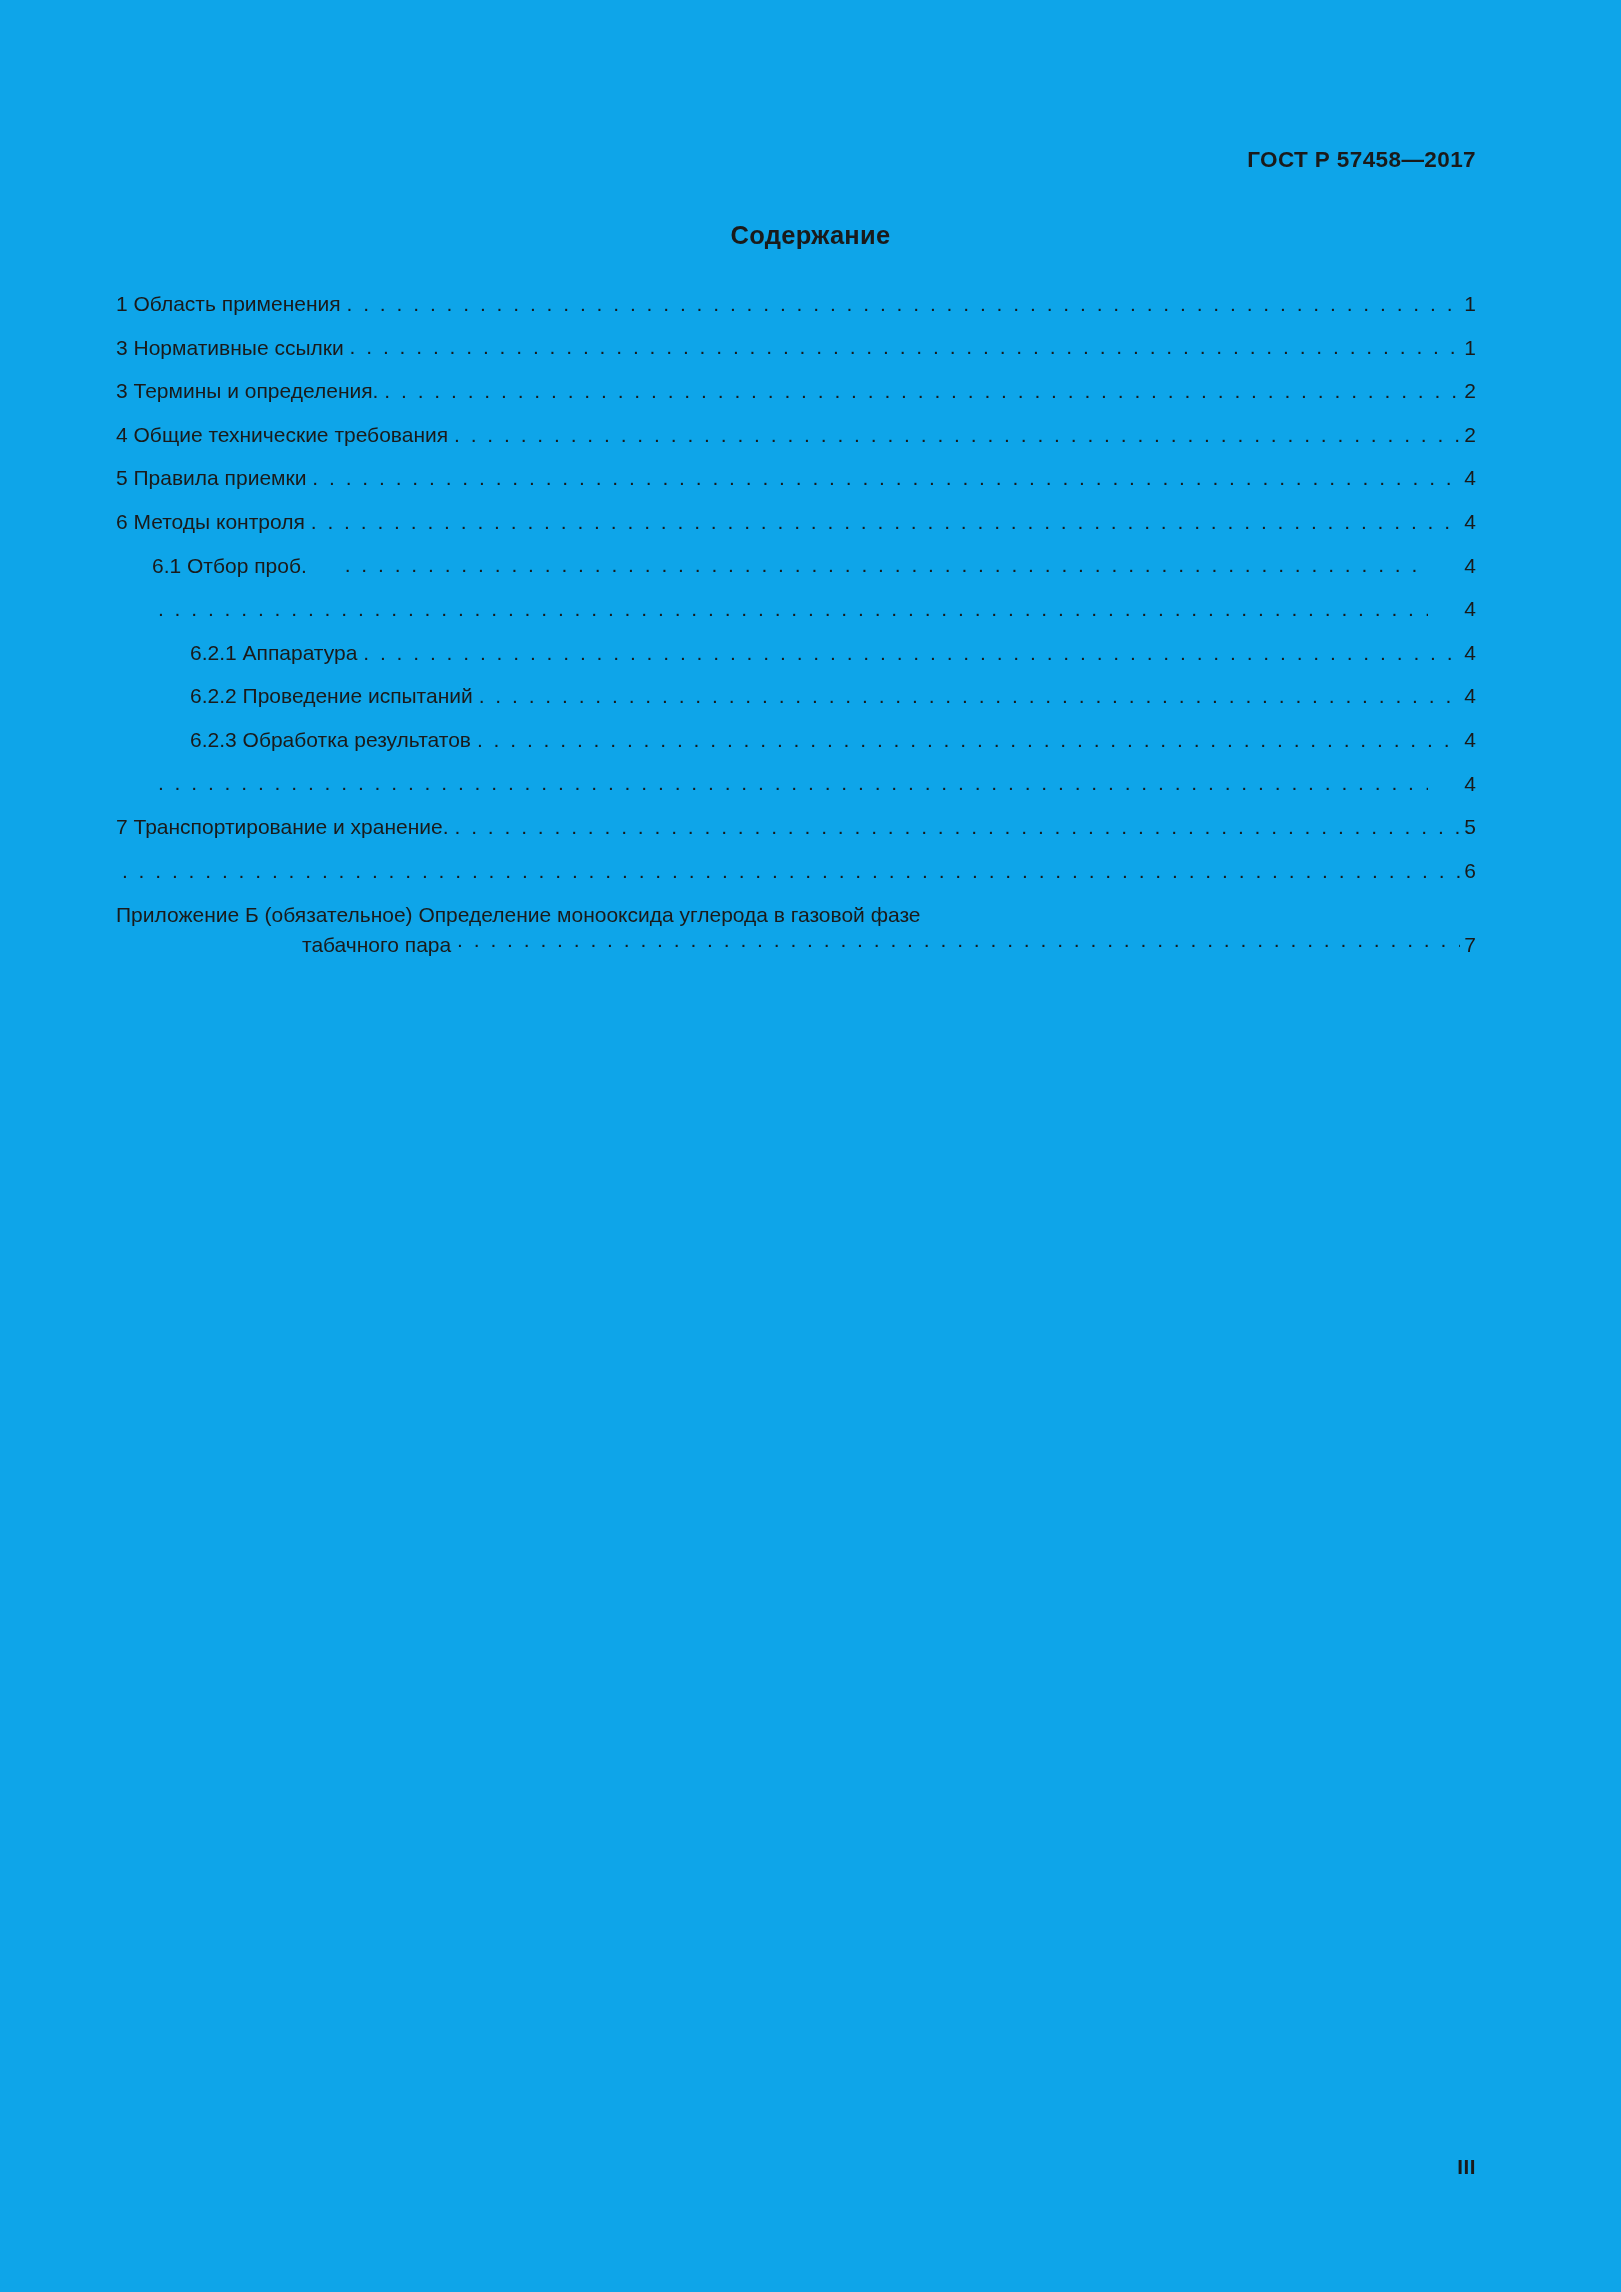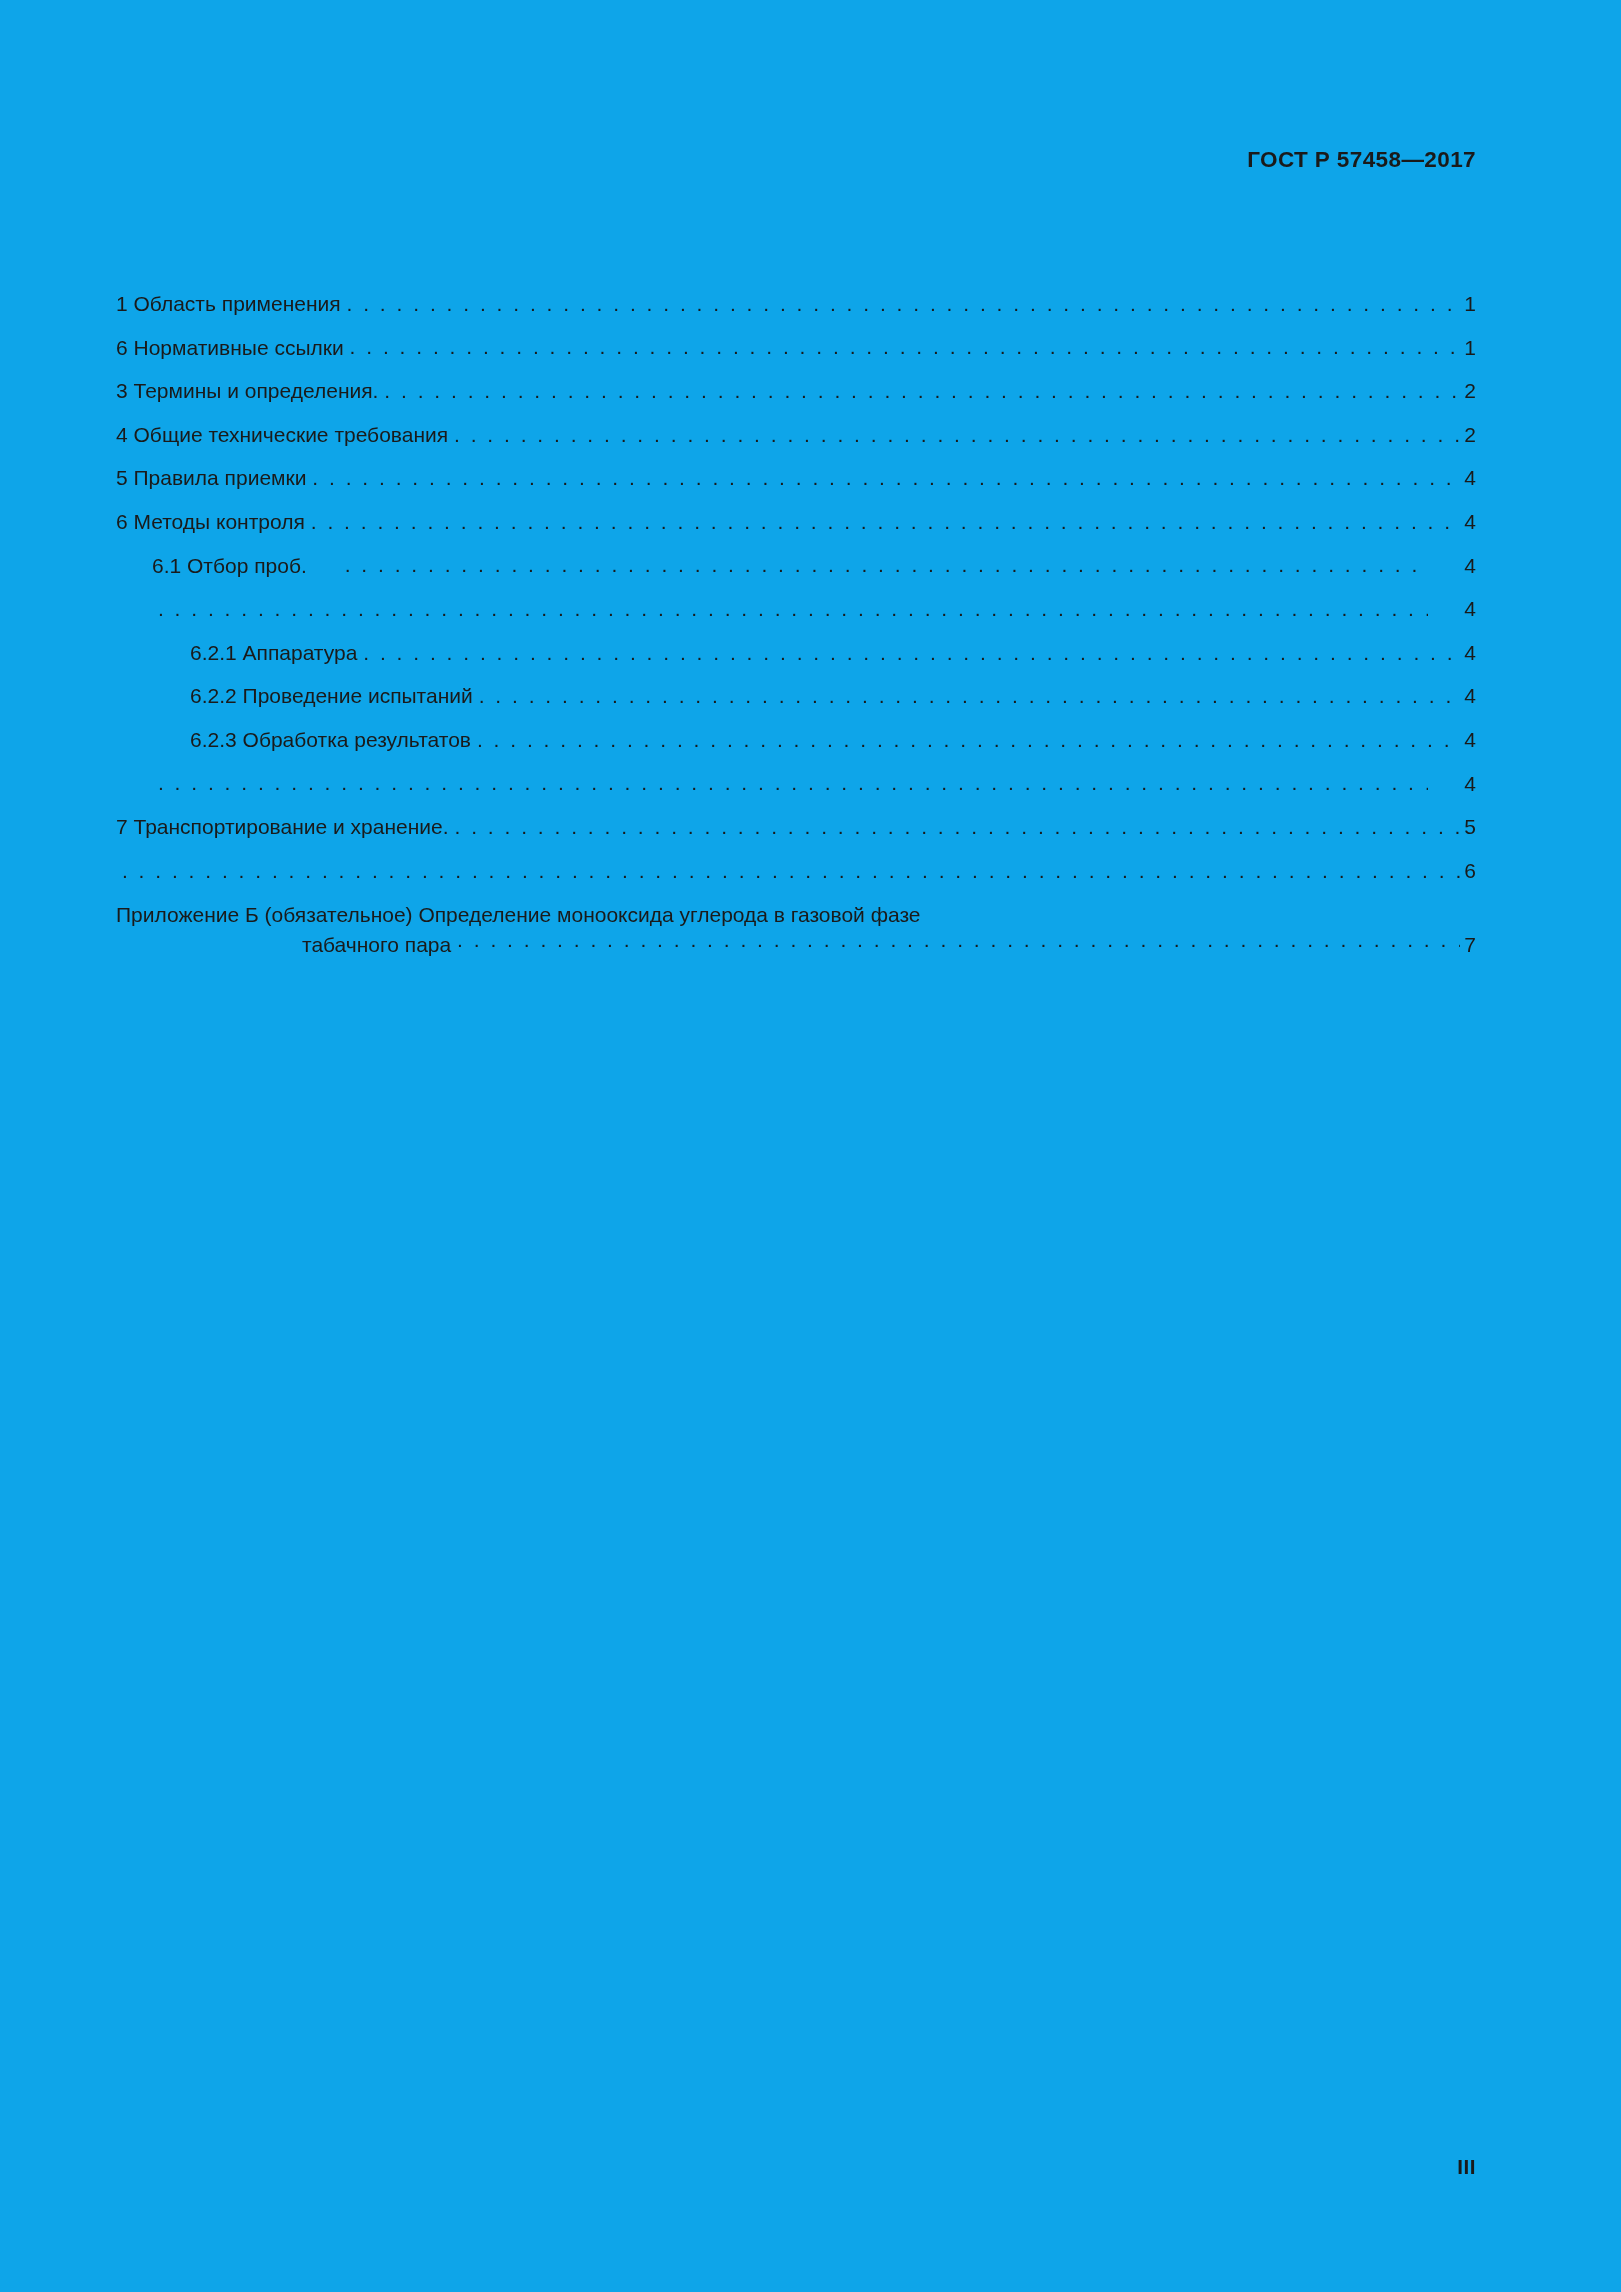--- a/index.html
+++ b/index.html
@@ -96,31 +96,32 @@
     font-weight: bold;
   }
 </style>
 </head>
 <body>
 
 <div class="page">
 
   <div class="header-code">ГОСТ Р 57458—2017</div>
 
+  <div class="toc-title">Содержание</div>
 
   <div class="toc">
 
     <div class="toc-entry lvl-0">
       <span class="label">1 Область применения</span>
       <span class="leader">. . . . . . . . . . . . . . . . . . . . . . . . . . . . . . . . . . . . . . . . . . . . . . . . . . . . . . . . . . . . . . . . . . . . . . . . . . . . . . . . . . . . . . .</span>
       <span class="page-num">1</span>
     </div>
 
     <div class="toc-entry lvl-0">
-      <span class="label">6 Нормативные ссылки</span>
+      <span class="label">3 Нормативные ссылки</span>
       <span class="leader">. . . . . . . . . . . . . . . . . . . . . . . . . . . . . . . . . . . . . . . . . . . . . . . . . . . . . . . . . . . . . . . . . . . . . . . . . . . . . . . . . . . . . . .</span>
       <span class="page-num">1</span>
     </div>
 
     <div class="toc-entry lvl-0">
       <span class="label">3 Термины и определения.</span>
       <span class="leader">. . . . . . . . . . . . . . . . . . . . . . . . . . . . . . . . . . . . . . . . . . . . . . . . . . . . . . . . . . . . . . . . . . . . . . . . . . . . . . . . . . . . . . .</span>
       <span class="page-num">2</span>
     </div>
 

